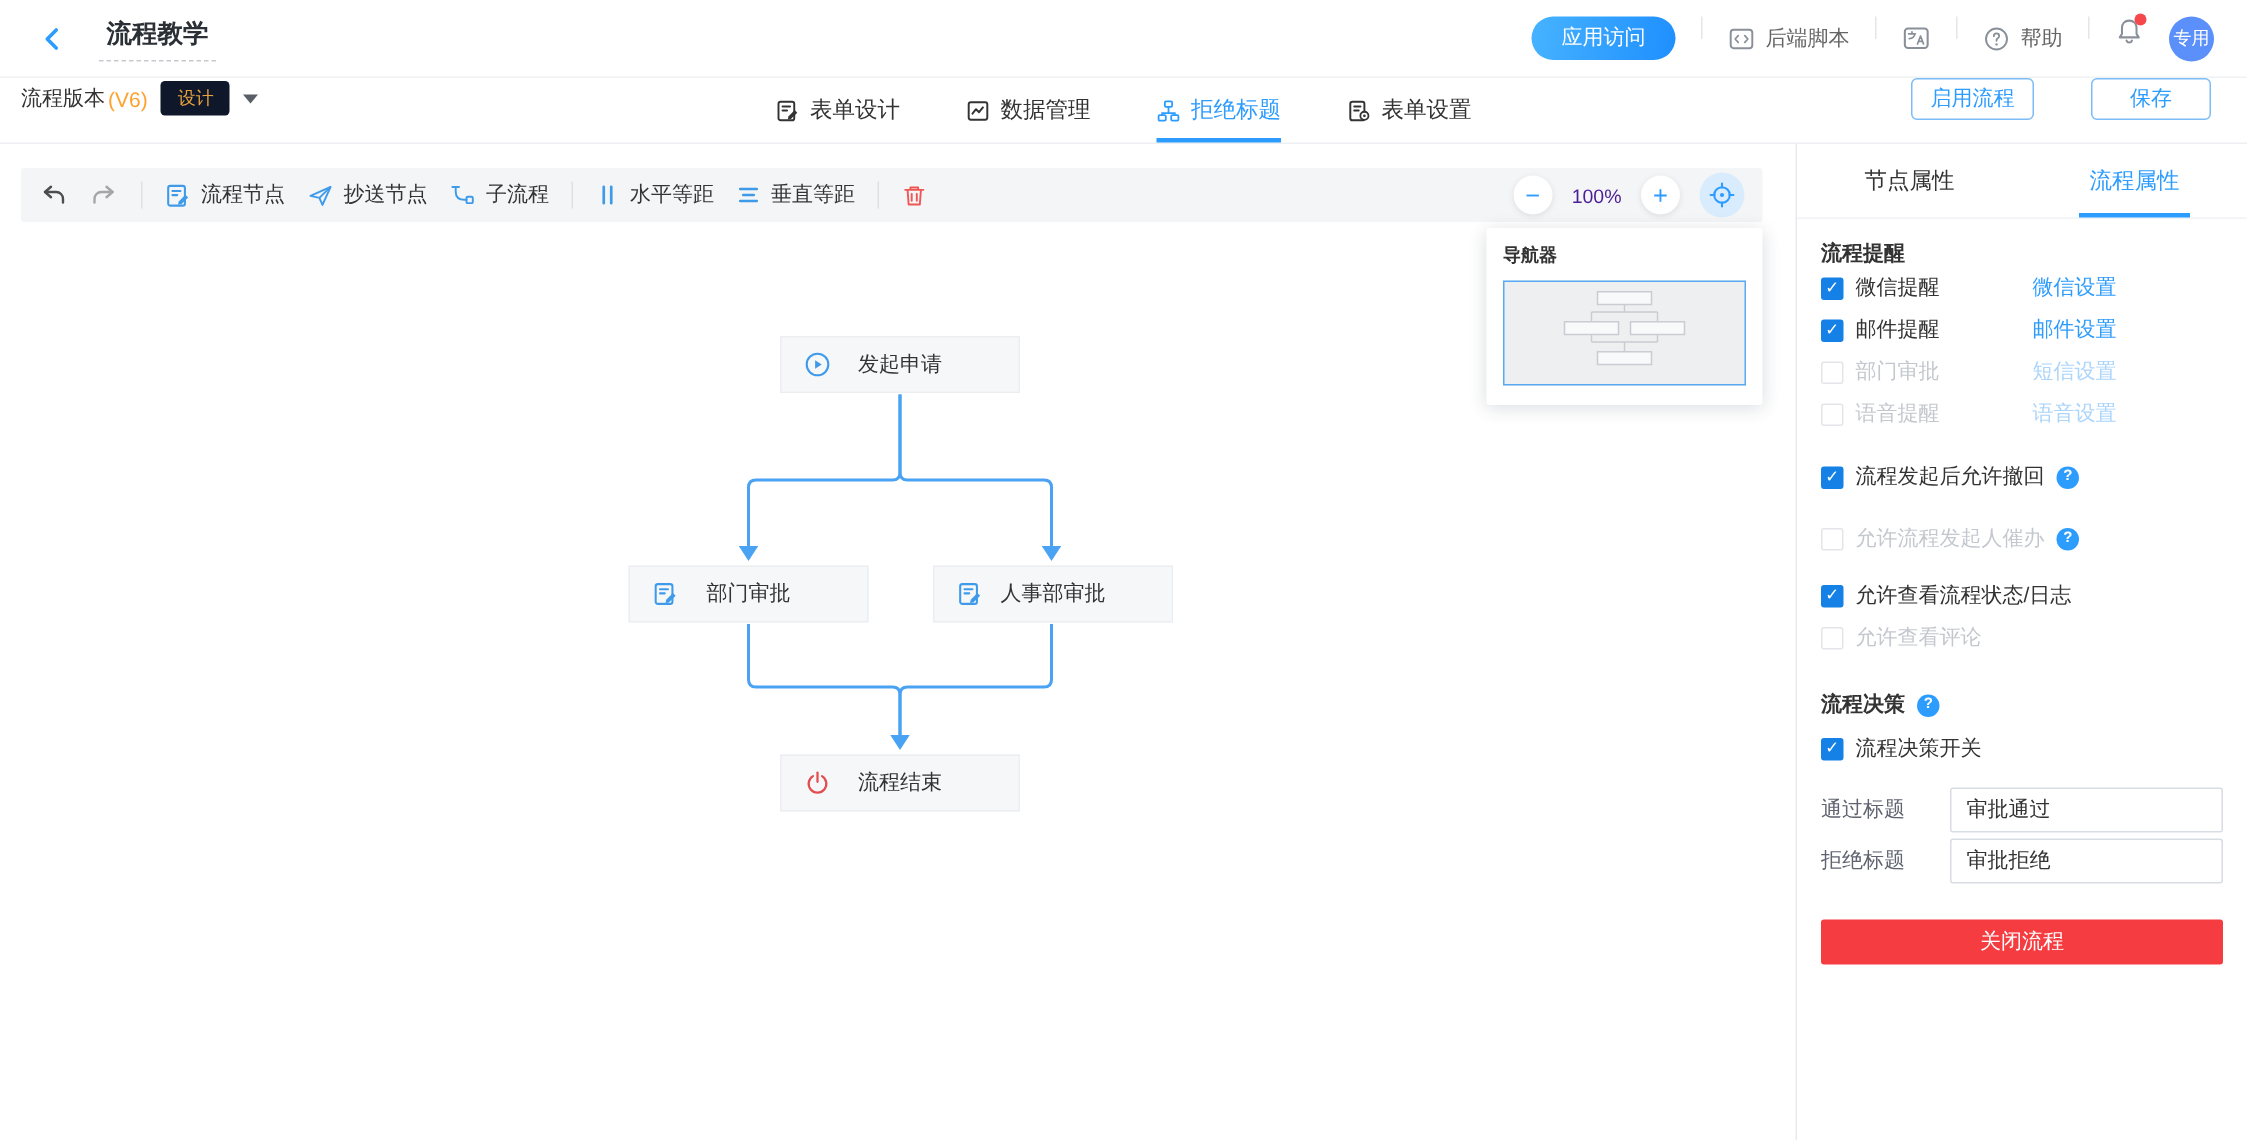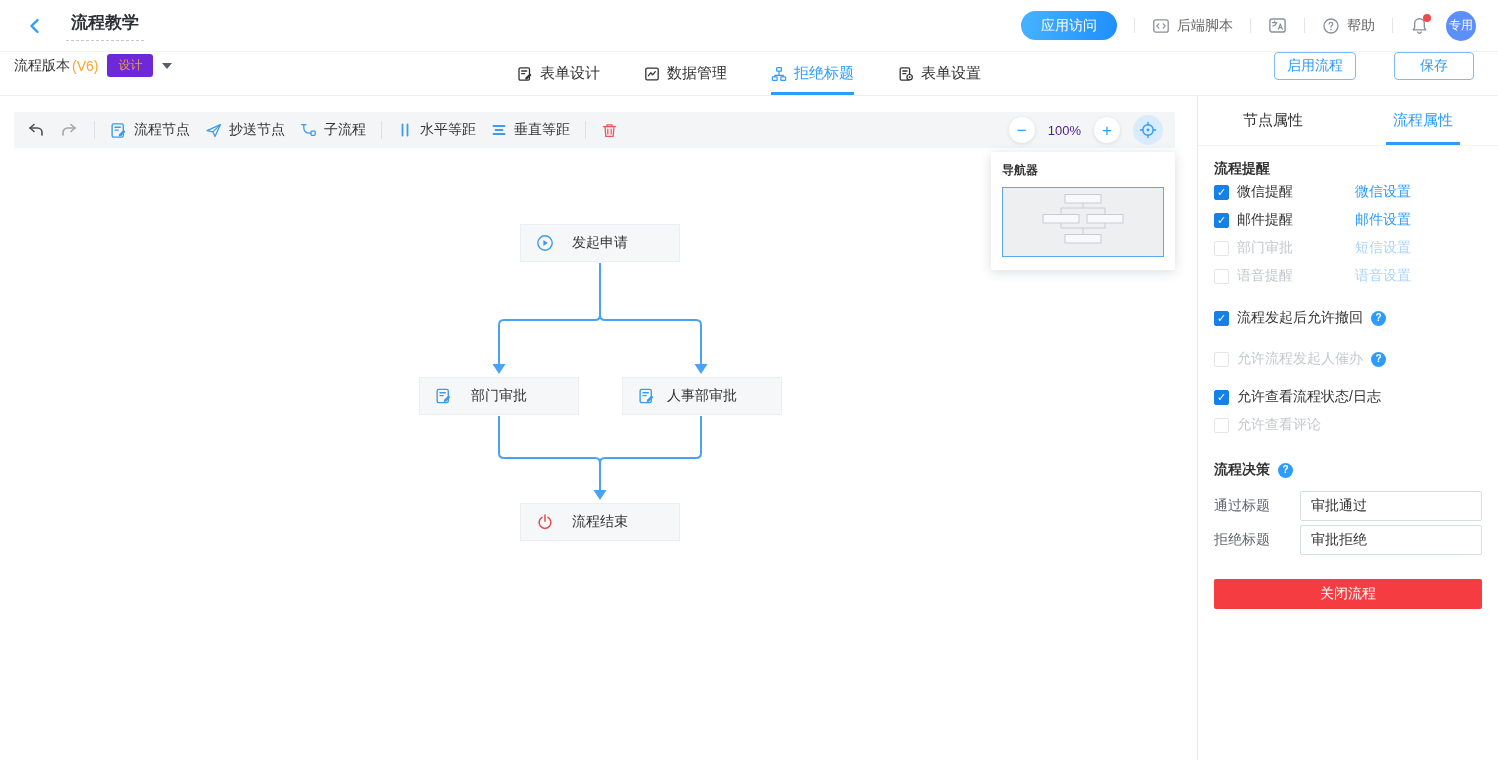--- a/index.html
+++ b/index.html
@@ -3,33 +3,33 @@
 <meta charset="utf-8">
 <style>
   * { margin:0; padding:0; box-sizing:border-box; }
   html,body { width:1498px; height:760px; overflow:hidden; }
   body { font-family:"Liberation Sans","DejaVu Sans",sans-serif; color:#333; background:#fff; display:flex; flex-direction:column; }
 
   
   .hdr { height:52px; flex:none; display:flex; align-items:center; padding:0 22px 0 26px; border-bottom:1px solid #EFF1F3; }
   .back { display:flex; align-items:center; margin-right:22px; cursor:pointer; }
   .title { font-size:17px; font-weight:bold; color:#2b2f36; padding:0 5px 6px; border-bottom:1px dashed #C6C9CE; }
-  .hdr-right { margin-left:auto; display:flex; align-items:center; gap:17px; }
+  .hdr-right { margin-left:auto; display:flex; gap:17px; }
   .pill { background:linear-gradient(100deg,#47B3FF,#1E8FFF); color:#fff; font-size:14px; height:29px; padding:0 20px; border-radius:15px; border:none; display:flex; align-items:center; cursor:pointer; font-family:inherit; }
   .hsep { width:1px; height:15px; background:#E4E6E9; }
   .hitem { display:flex; align-items:center; gap:7px; color:#666; font-size:14px; cursor:pointer; }
   .bellwrap { position:relative; display:flex; cursor:pointer; }
   .bell-dot { position:absolute; right:-2px; top:-2px; width:8px; height:8px; background:#F5484D; border-radius:50%; }
   .avatar { width:30px; height:30px; border-radius:50%; background:#5B8FF9; color:#fff; font-size:12px; display:flex; align-items:center; justify-content:center; cursor:pointer; }
 
   
   .sub { height:44px; flex:none; display:flex; align-items:center; border-bottom:1px solid #EDEFF2; padding:0 24px 16px 14px; position:relative; }
   .ver { display:flex; align-items:center; gap:9px; font-size:14px; }
   .ver-orange { color:#FFA12F; }
-  .badge { background:#6d28d9; color:#E8A23D; font-size:12px; padding:3px 11px; border-radius:3px; }
+  .badge { background:#0f172a; color:#E8A23D; font-size:12px; padding:3px 11px; border-radius:3px; }
   .caret { width:0; height:0; border:5px solid transparent; border-top:6px solid #5A5E66; margin-top:6px; cursor:pointer; }
   .sub-tabs { position:absolute; left:50%; top:0; transform:translateX(-50%); height:100%; display:flex; gap:44px; }
   .stab { display:flex; align-items:center; gap:7px; font-size:15px; color:#333; height:100%; border-bottom:3px solid transparent; padding-top:3px; cursor:pointer; white-space:nowrap; }
   .stab.active { color:#2D9CFF; border-bottom-color:#2D9CFF; }
   .sub-actions { margin-left:auto; display:flex; gap:38px; }
   .obtn { min-width:80px; height:28px; border:1px solid #7CBCF7; border-radius:4px; background:#fff; color:#2D9CFF; font-size:14px; display:flex; align-items:center; justify-content:center; padding:0 12px; cursor:pointer; font-family:inherit; }
 
   
   .main { flex:1; display:flex; min-height:0; }
   .canvas { flex:1; position:relative; background:#fff; border-right:1px solid #E7E9EC; }
@@ -384,20 +384,24 @@
       <div class="crow">
         <span class="cb dis"></span>
         <span class="clabel dis-text">允许查看评论</span>
       </div>
 
       <div class="sec-title mt22">
         <span>流程决策</span>
         <span class="qicon"></span>
       </div>
 
+      <div class="crow mt6">
+        <span class="cb on"></span>
+        <span class="clabel">流程决策开关</span>
+      </div>
 
       <div class="frow">
         <span class="flabel">通过标题</span>
         <input class="finput" value="审批通过" style="">
       </div>
       <div class="frow frow2">
         <span class="flabel">拒绝标题</span>
         <input class="finput" value="审批拒绝" style="">
       </div>
 

